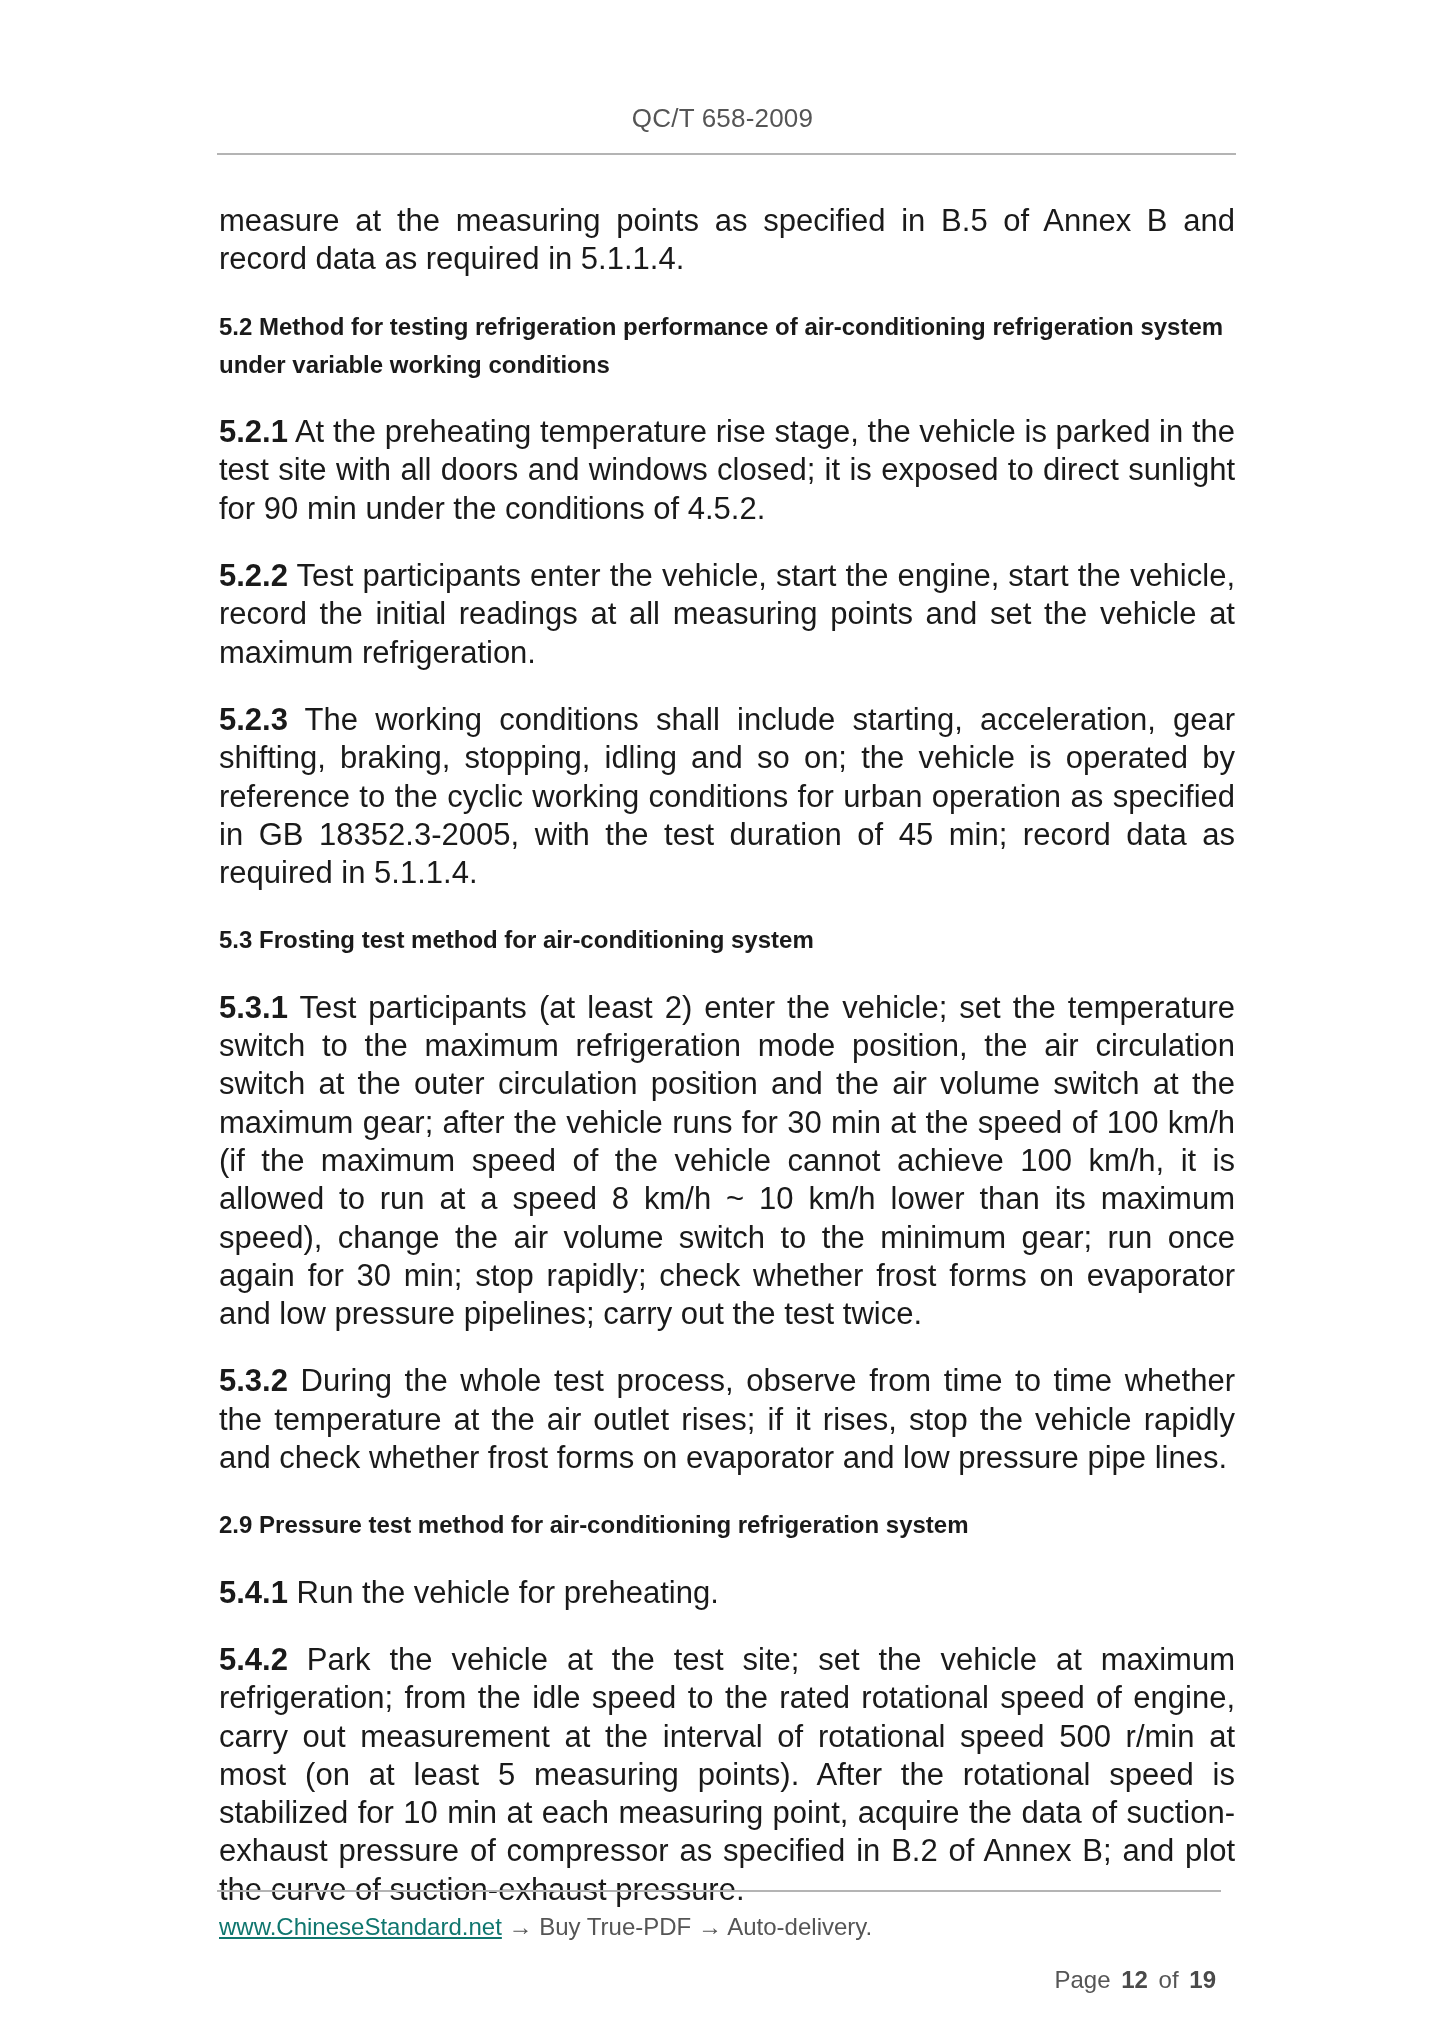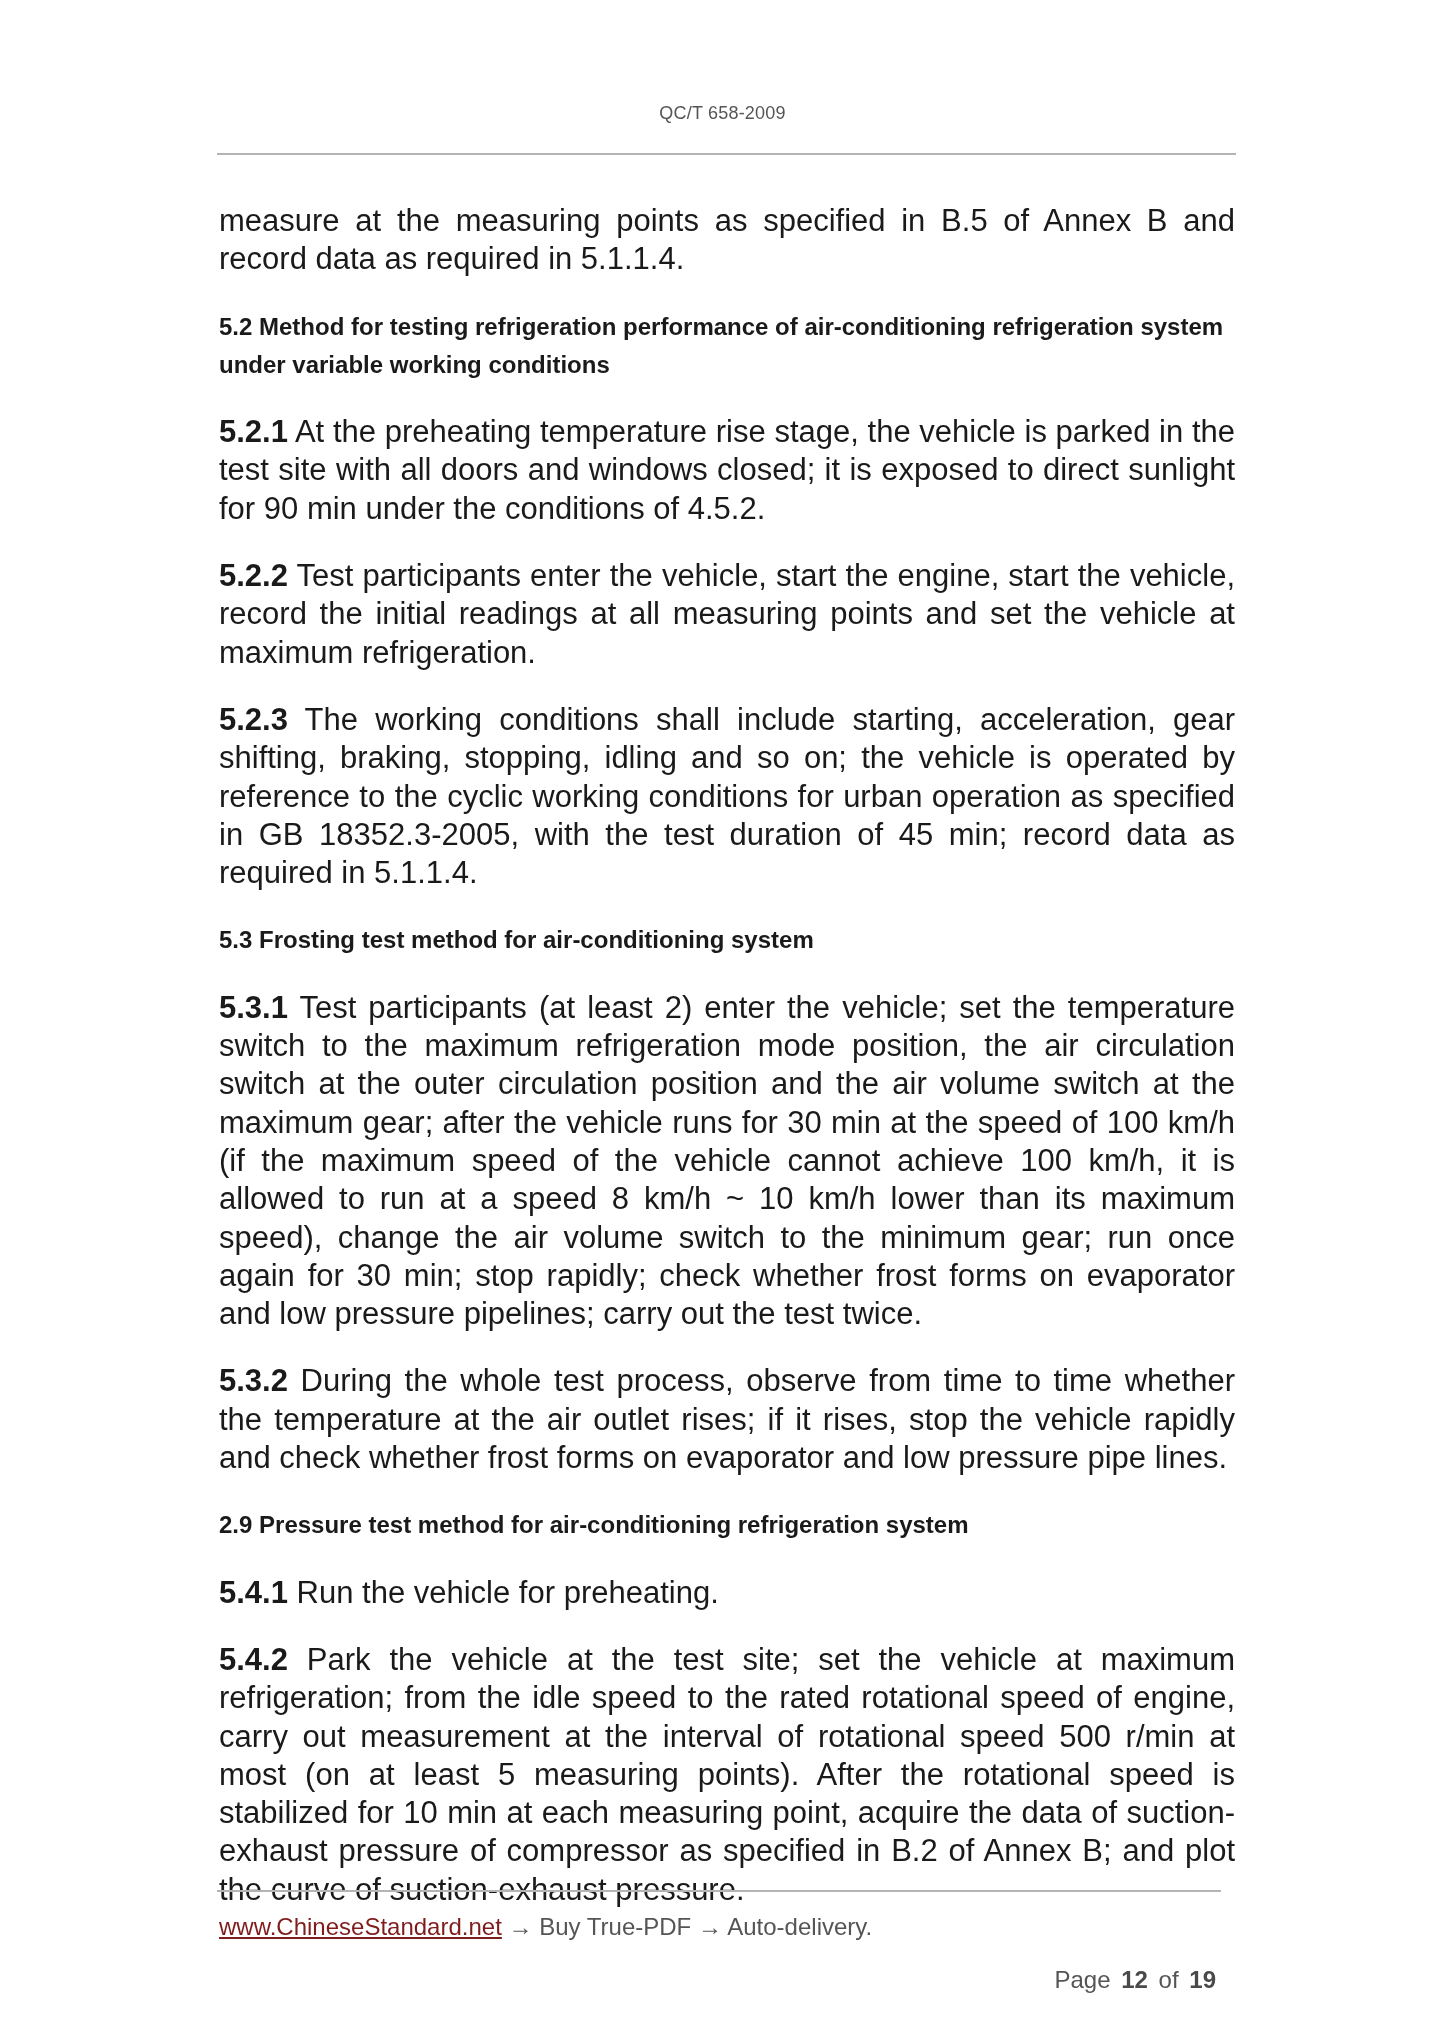--- a/index.html
+++ b/index.html
@@ -1,29 +1,29 @@
 <!DOCTYPE html>
 <html><head>
 <meta charset="utf-8">
 <style>
   html, body { margin: 0; padding: 0; background: #ffffff; }
   body { width: 1445px; height: 2044px; position: relative; overflow: hidden;
          font-family: "Liberation Sans", sans-serif; color: #1a1a1a; }
   .header-title { position: absolute; left: 0; width: 1445px; top: 103px; text-align: center;
-                  font-size: 18px; color: #555555; letter-spacing: 0.2px; }
+                  font-size: 26px; color: #555555; letter-spacing: 0.2px; }
   .header-rule { position: absolute; left: 217px; width: 1019px; top: 153px; height: 0;
                  border-top: 2px solid #b4b4b4; }
   .content { position: absolute; left: 219px; width: 1016px; top: 202px; }
   .para { margin: 0 0 29px 0; font-size: 31px; line-height: 38.3px; text-align: justify; }
   .heading { margin: 0 0 29px 0; font-size: 24px; line-height: 38.3px; font-weight: bold; }
   .num { font-weight: bold; margin-top: 6px; }
   .footer-rule { position: absolute; left: 217px; width: 1004px; top: 1890px; height: 0;
                  border-top: 2px solid #b4b4b4; }
   .footer-left { position: absolute; left: 219px; top: 1913px; font-size: 24px; color: #555555; }
-  .footer-left a { color: #7f1d1d; text-decoration: underline; }
+  .footer-left a { color: #0f766e; text-decoration: underline; }
   .footer-right { position: absolute; right: 229px; top: 1966px; font-size: 24px; color: #555555; word-spacing: 4px; }
   .footer-right b { color: #4a4a4a; }
 </style>
 </head>
 <body>
 
 <div class="header-title">QC/T 658-2009</div>
 <div class="header-rule"></div>
 
 <div class="content">

